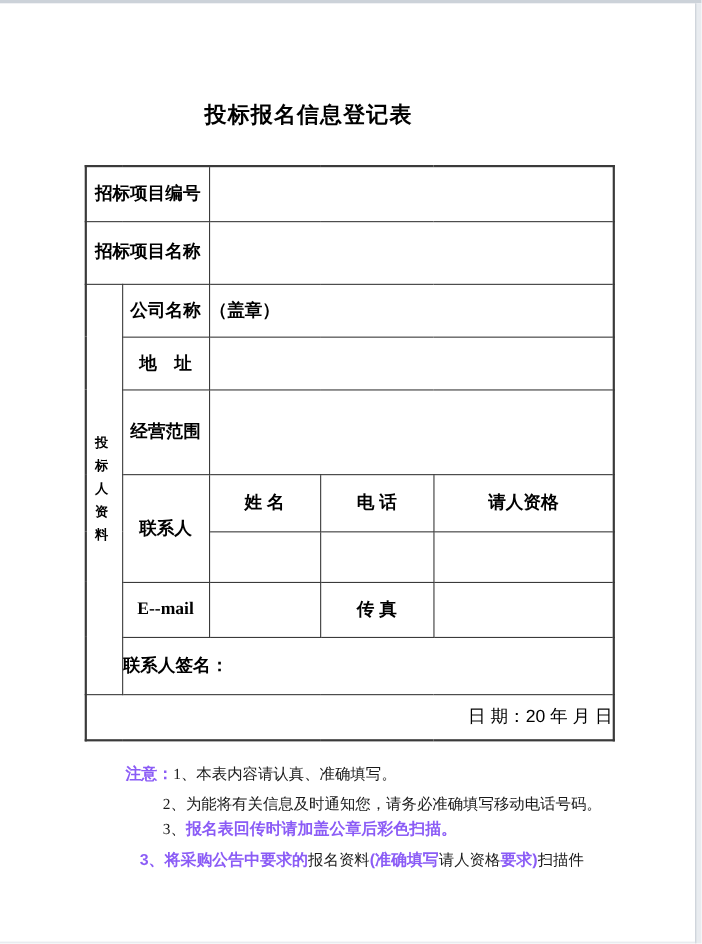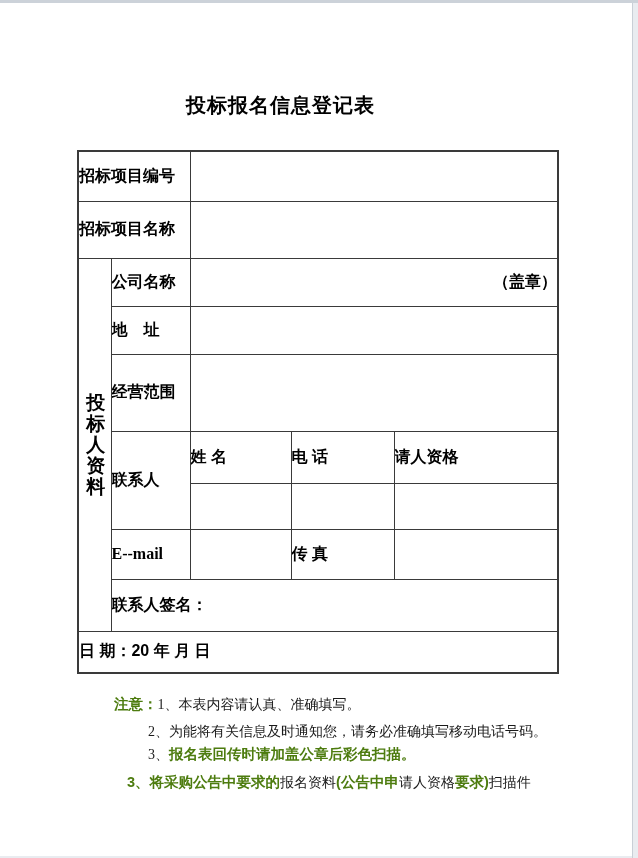--- a/index.html
+++ b/index.html
@@ -19,33 +19,33 @@
 
   table.form{
     position:absolute;left:77px;top:150px;width:480px;
     border-collapse:collapse;table-layout:fixed;
     border:2px solid #3a3a3a;
   }
   table.form td{
     border:1px solid #3a3a3a;padding:0;vertical-align:middle;
     font-size:16px;overflow:hidden;
   }
-  td.lbl{font-weight:bold;text-align:left;white-space:pre;}
-  td.seal{font-weight:bold;text-align:right;white-space:pre;}
+  td.lbl{font-weight:bold;text-align:center;white-space:pre;}
+  td.seal{font-weight:bold;text-align:left;white-space:pre;}
   td.email{font-family:"Liberation Serif",serif;font-size:17px;margin-top:22px;}
   td.sig{font-weight:bold;text-align:left;padding-left:9px;font-size:17px;white-space:pre;font-family:Liberation Serif, serif;}
-  td.date{font-weight:bold;text-align:left;padding-right:15px;white-space:pre;}
+  td.date{font-weight:normal;text-align:right;padding-right:15px;white-space:pre;}
   .vert-text{
-    width:17px;margin:0 auto;word-break:break-all;text-align:center;
-    font-weight:bold;font-size:19px;line-height:21px;
+    width:17px;margin:0 auto;word-break:break-all;
+    font-weight:bold;font-size:12px;line-height:21px;
   }
 
   .note-line{position:absolute;font-size:14px;line-height:17px;white-space:pre;
     font-family:"Liberation Serif",serif;color:#1a1a1a;}
-  .note-line .b{font-family:"Liberation Sans",sans-serif;font-weight:bold;color:#4d7c0f;font-size:14.5px;}
+  .note-line .b{font-family:"Liberation Sans",sans-serif;font-weight:bold;color:#8b5cf6;font-size:14.5px;}
   .note-line .n{font-weight:normal;}
 </style>
 </head>
 <body>
 
 <div class="page">
 
   <div class="top-edge"></div>
   <div class="right-edge"></div>
   <div class="bottom-edge"></div>
@@ -114,17 +114,17 @@
     <div class="note-line" style="left:93px;top:679px;">
       <span class="b">注意：</span><span class="n">1、本表内容请认真、准确填写。</span>
     </div>
     <div class="note-line" style="left:127px;top:706px;">
       <span class="n">2、为能将有关信息及时通知您，请务必准确填写移动电话号码。</span>
     </div>
     <div class="note-line" style="left:127px;top:729px;">
       <span class="n">3、</span><span class="b">报名表回传时请加盖公章后彩色扫描。</span>
     </div>
     <div class="note-line" style="left:106px;top:757px;">
-      <span class="b">3、将采购公告中要求的</span><span class="n">报名资料</span><span class="b">(公告中申</span><span class="n">请人资格</span><span class="b">要求)</span><span class="n">扫描件</span>
+      <span class="b">3、将采购公告中要求的</span><span class="n">报名资料</span><span class="b">(准确填写</span><span class="n">请人资格</span><span class="b">要求)</span><span class="n">扫描件</span>
     </div>
   </div>
 
 </div>
 
 </body></html>

